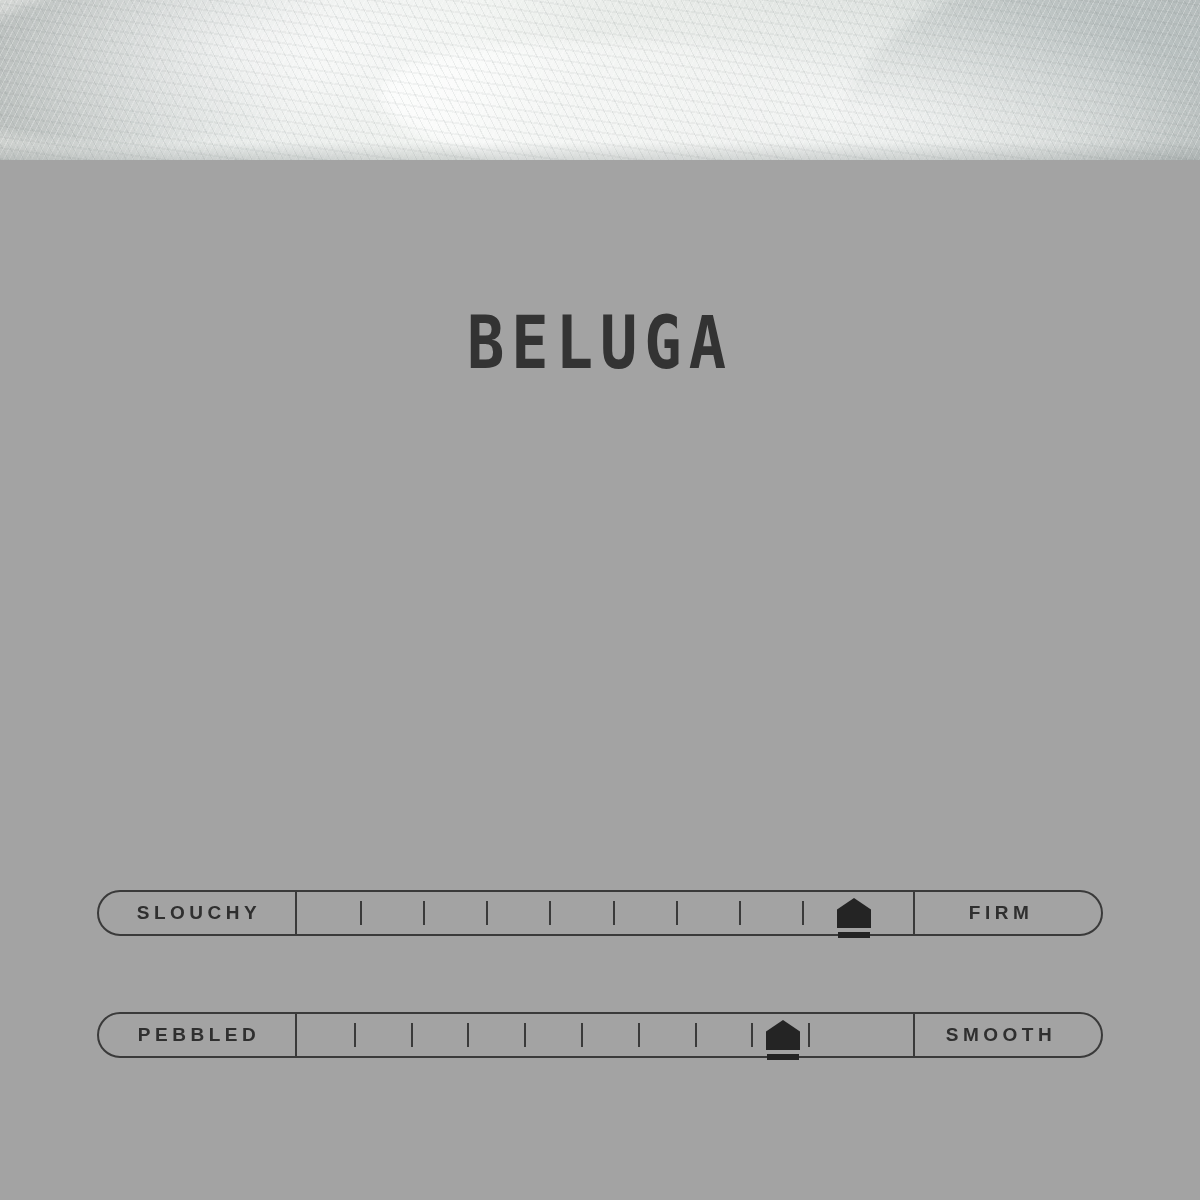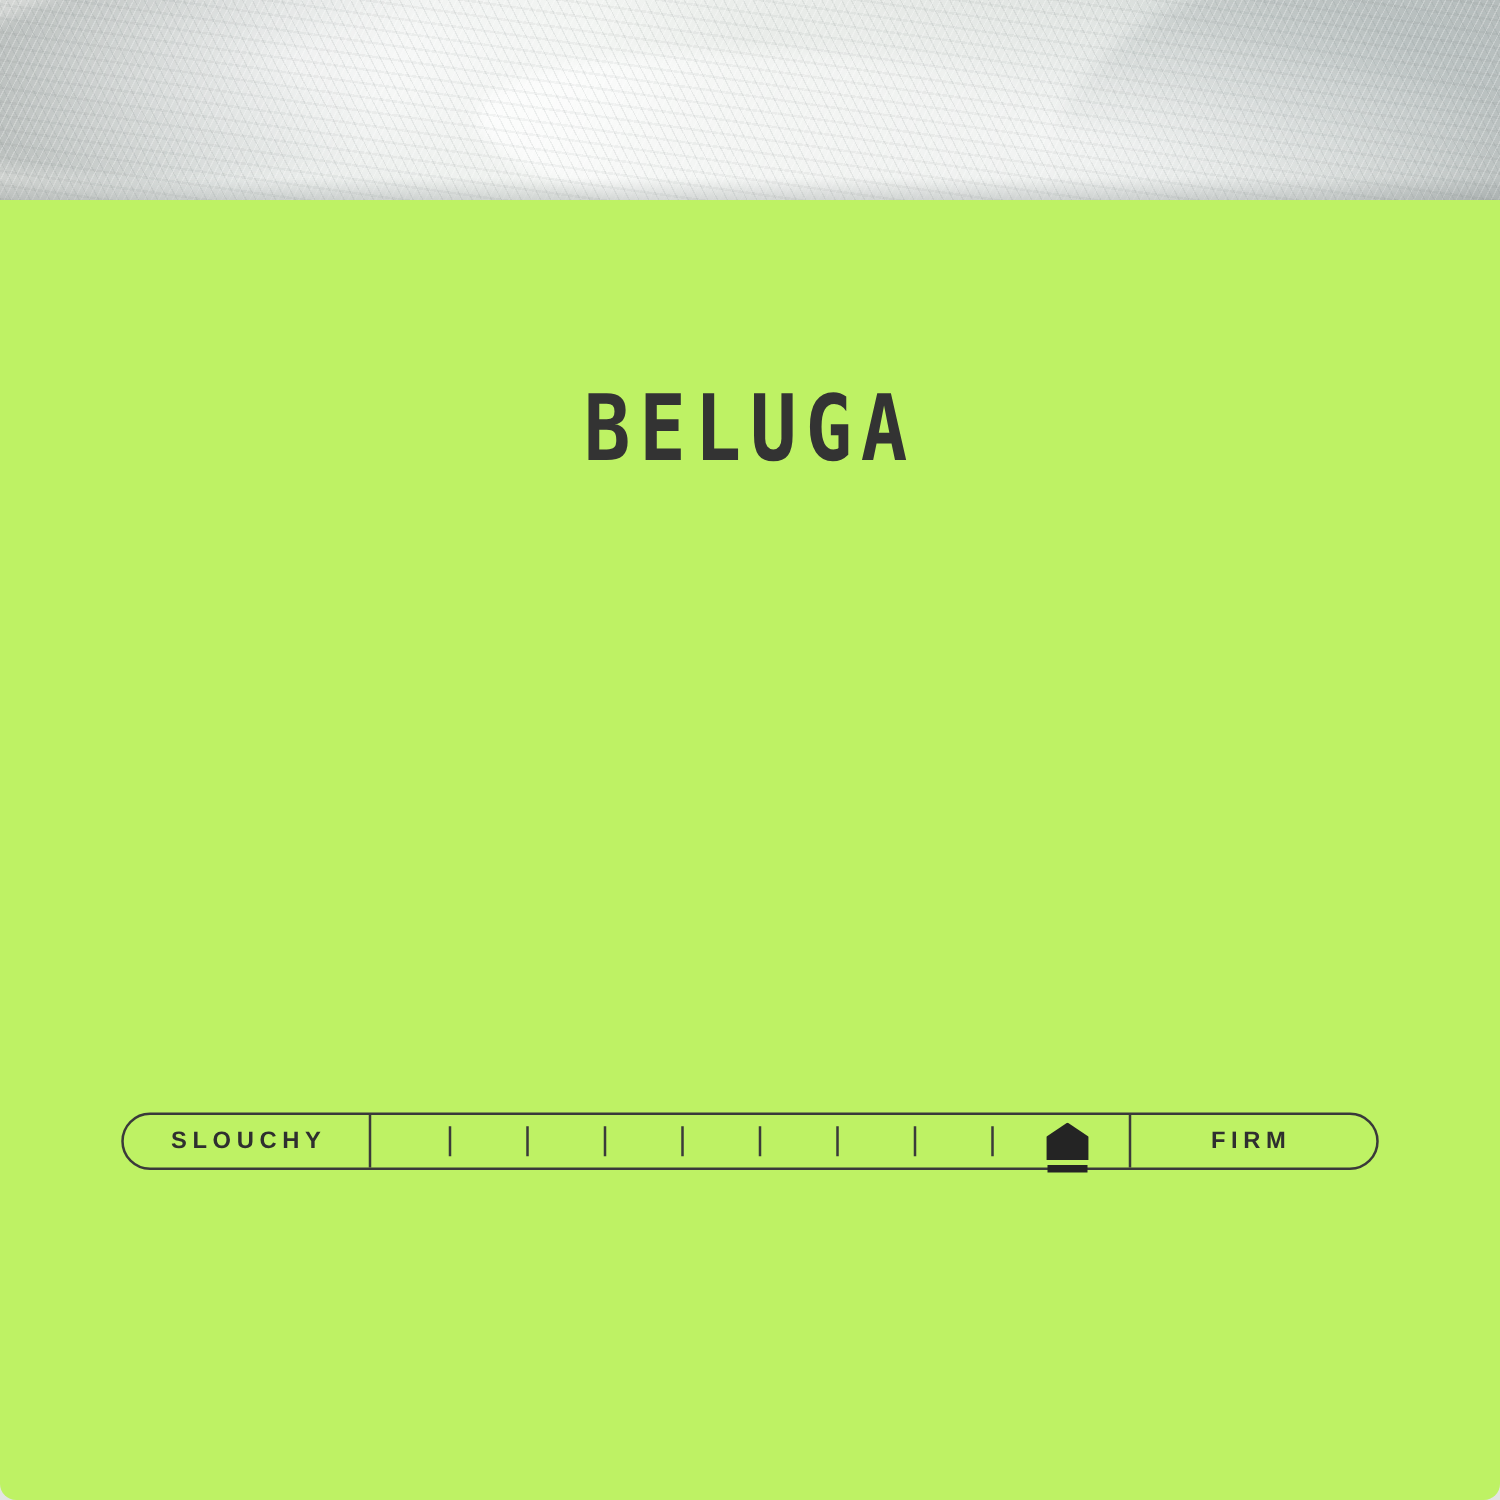--- a/index.html
+++ b/index.html
@@ -11,22 +11,21 @@
     height: 1200px;
     font-family: "Liberation Sans", sans-serif;
     background: #e3e4e4;
     overflow: hidden;
   }
 
   .page {
     position: relative;
     width: 1200px;
     height: 1200px;
-    background: #bef264;
-    border-radius: 13px;
+    background: #a3a3a3;
   }
 
   
   .swatch {
     position: relative;
     width: 1200px;
     height: 160px;
     overflow: hidden;
     background:
       radial-gradient(ellipse 600px 220px at 20% 30%, rgba(255,255,255,0.85) 0%, rgba(255,255,255,0) 60%),
@@ -148,21 +147,21 @@
     padding: 0 14px 0 18px;
     white-space: nowrap;
   }
   .scale-label.left {
     border-right: 2px solid #3a3a3a;
     min-width: 164px;
   }
   .scale-label.right {
     border-left: 2px solid #3a3a3a;
     min-width: 164px;
-    padding: 0 18px 0 14px;
+    padding: 0 18px 0 4px;
     margin-left: 48px;
   }
 
   .scale-track {
     position: relative;
     flex: 1 1 auto;
   }
 
   .tick {
     position: absolute;
@@ -231,15 +230,36 @@
           <div class="tick" style="left:88.88%"></div>
         </div>
         <div class="scale-label right">FIRM</div>
       </div>
       <div class="marker" style="left:757px">
         <div class="head"></div>
         <div class="base"></div>
       </div>
     </div>
 
+    <div class="scale-row">
+      <div class="scale-frame">
+        <div class="scale-label left">PEBBLED</div>
+        <div class="scale-track">
+          <div class="tick" style="left:10%"></div>
+          <div class="tick" style="left:20%"></div>
+          <div class="tick" style="left:30%"></div>
+          <div class="tick" style="left:40%"></div>
+          <div class="tick" style="left:50%"></div>
+          <div class="tick" style="left:60%"></div>
+          <div class="tick" style="left:70%"></div>
+          <div class="tick" style="left:80%"></div>
+          <div class="tick" style="left:90%"></div>
+        </div>
+        <div class="scale-label right">SMOOTH</div>
+      </div>
+      <div class="marker" style="left:686px">
+        <div class="head"></div>
+        <div class="base"></div>
+      </div>
+    </div>
 
   </div>
 </div>
 
 </body></html>

